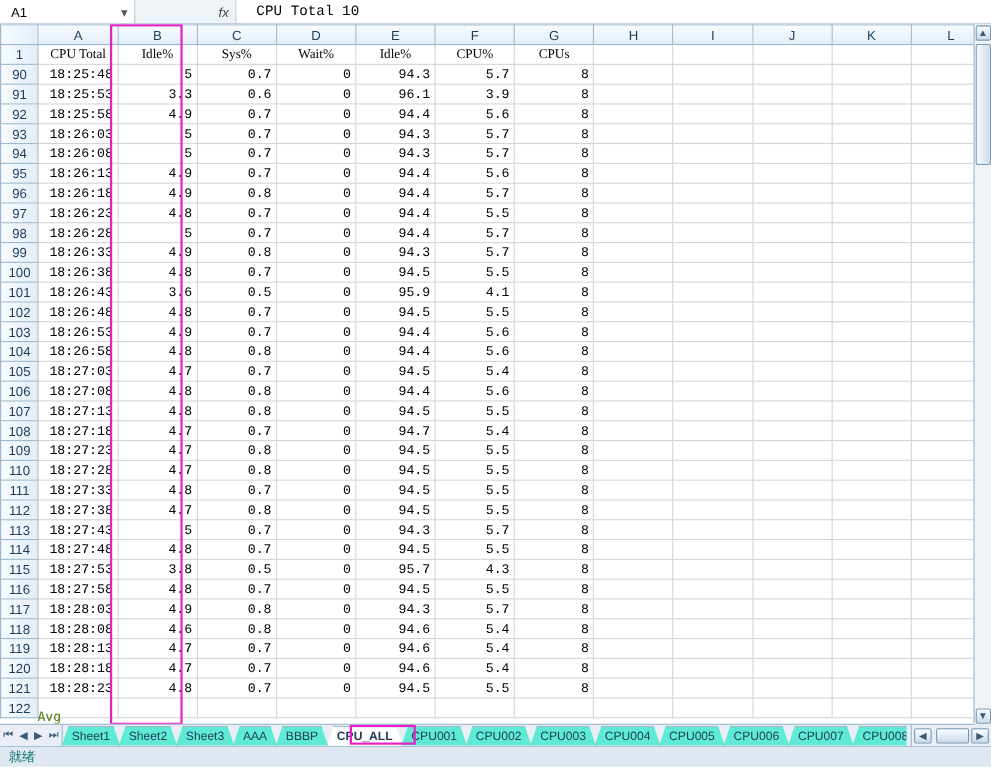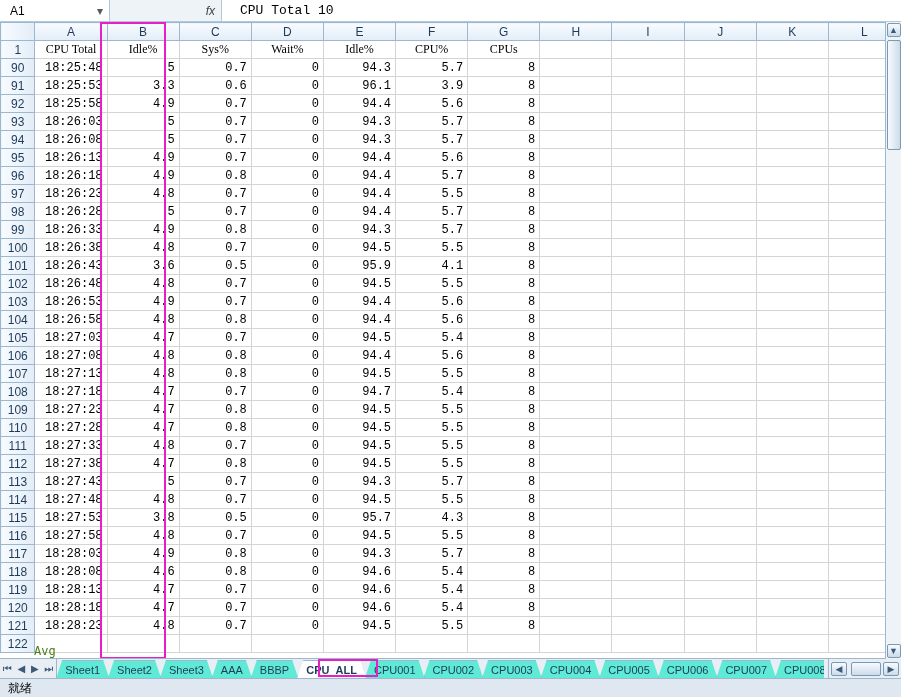--- a/index.html
+++ b/index.html
@@ -17,38 +17,38 @@
 
   
   .formula-bar {
     height: 22px;
     display: flex;
     align-items: stretch;
     border-bottom: 1px solid #b5c8d9;
     background: #eef3f8;
   }
   .name-box {
-    width: 110px;
+    width: 123px;
     border-right: 1px solid #b5c8d9;
     display: flex;
     align-items: center;
     padding-left: 10px;
     background: #fff;
     position: relative;
   }
   .name-box .dd {
     margin-left: auto;
     margin-right: 4px;
     width: 10px;
     height: 18px;
     display:flex;align-items:center;justify-content:center;
     color:#5a5a5a;
   }
   .fx-cell {
-    width: 112px;
+    width: 92px;
     display:flex;
     align-items:center;
     justify-content:flex-end;
     border-right: 1px solid #b5c8d9;
     padding-right: 6px;
     background:#eef3f8;
     font-style: italic;
     color:#444;
   }
   .formula-input {
@@ -184,21 +184,21 @@
   
   .status-bar {
     height: 19px;
     background: #dfe8f1;
     border-top: 1px solid #9db8ce;
     display:flex;
     align-items:center;
     padding-left: 8px;
     font-size: 12px;
     font-family: "SimSun", sans-serif;
-    color:#000000;
+    color:#0f766e;
   }
 
   
   .vscroll {
     position:absolute;
     right:0; top:22px; bottom:40px;
     width:16px;
     background:#eef3f8;
     border-left:1px solid #9db8ce;
     display:flex;

